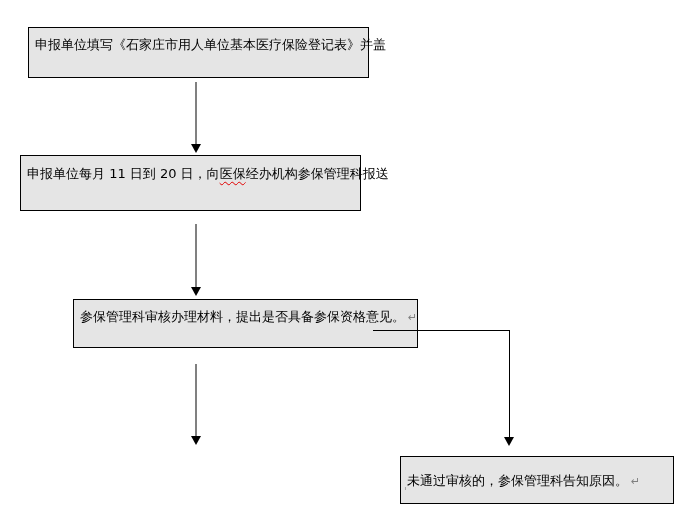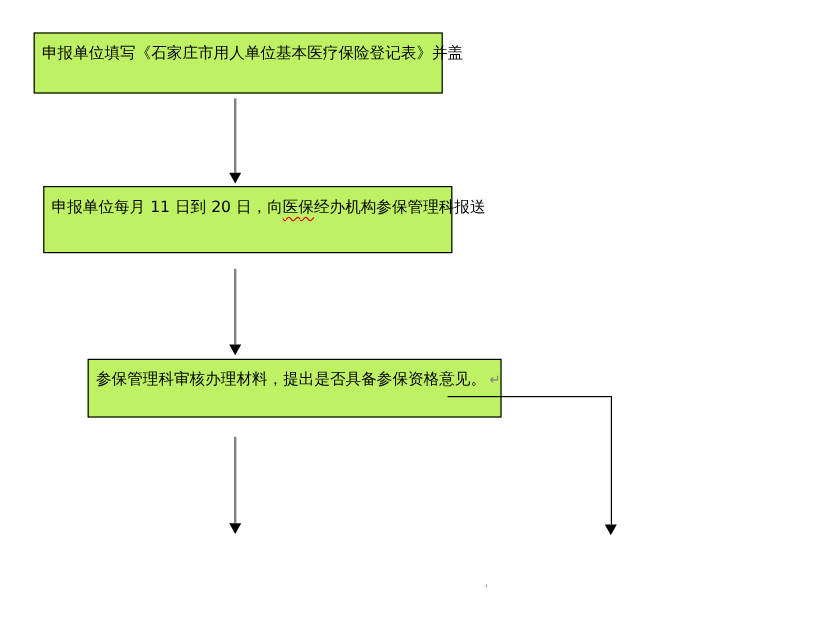--- a/index.html
+++ b/index.html
@@ -1,25 +1,25 @@
 <!DOCTYPE html>
 <html><head>
 <meta charset="utf-8">
 <style>
   html,body{margin:0;padding:0;background:#fff;}
   #canvas{
     position:relative;width:689px;height:532px;background:#ffffff;overflow:hidden;
     font-family:"DejaVu Sans","Liberation Sans",sans-serif;
   }
   .box{
-    position:absolute;box-sizing:border-box;border:1px solid #000;background:#bef264;
+    position:absolute;box-sizing:border-box;border:1px solid #000;background:#e5e5e5;
     color:#000;font-size:13px;line-height:22px;padding:6px 6px 0 6px;
   }
   #box1{left:28px;top:27px;width:341px;height:51px;}
-  #box2{left:36px;top:155px;width:341px;height:56px;padding-top:7px;}
+  #box2{left:20px;top:155px;width:341px;height:56px;padding-top:7px;}
   #box3{left:28px;top:299px;width:345px;height:49px;margin-left:45px;}
   #box4{left:28px;top:456px;width:355px;height:48px;}
   #box5{left:400px;top:456px;width:274px;height:48px;padding-top:13px;}
   .line{display:block;white-space:nowrap;}
   .pmark{color:#808080;font-size:11px;margin-left:3px;}
   .squiggle{
     text-decoration-line:underline;text-decoration-style:wavy;
     text-decoration-color:#e00000;text-decoration-thickness:1px;text-underline-offset:3px;
   }
   .vstem{position:absolute;width:2px;background:#808080;}
@@ -64,15 +64,18 @@
   </div>
 
   <div class="vstem" id="stem3"></div>
   <div class="ahead" id="head3"></div>
 
   <div class="hline" id="branch-h"></div>
   <div class="vline" id="branch-v"></div>
   <div class="ahead" id="head4"></div>
 
 
+  <div class="box" id="box5">
+    <span class="line"><span>未通过审核的，参保管理科告知原因。</span><span class="pmark">↵</span></span>
+  </div>
   <span id="stray">'</span>
 
 </div>
 
 </body></html>

